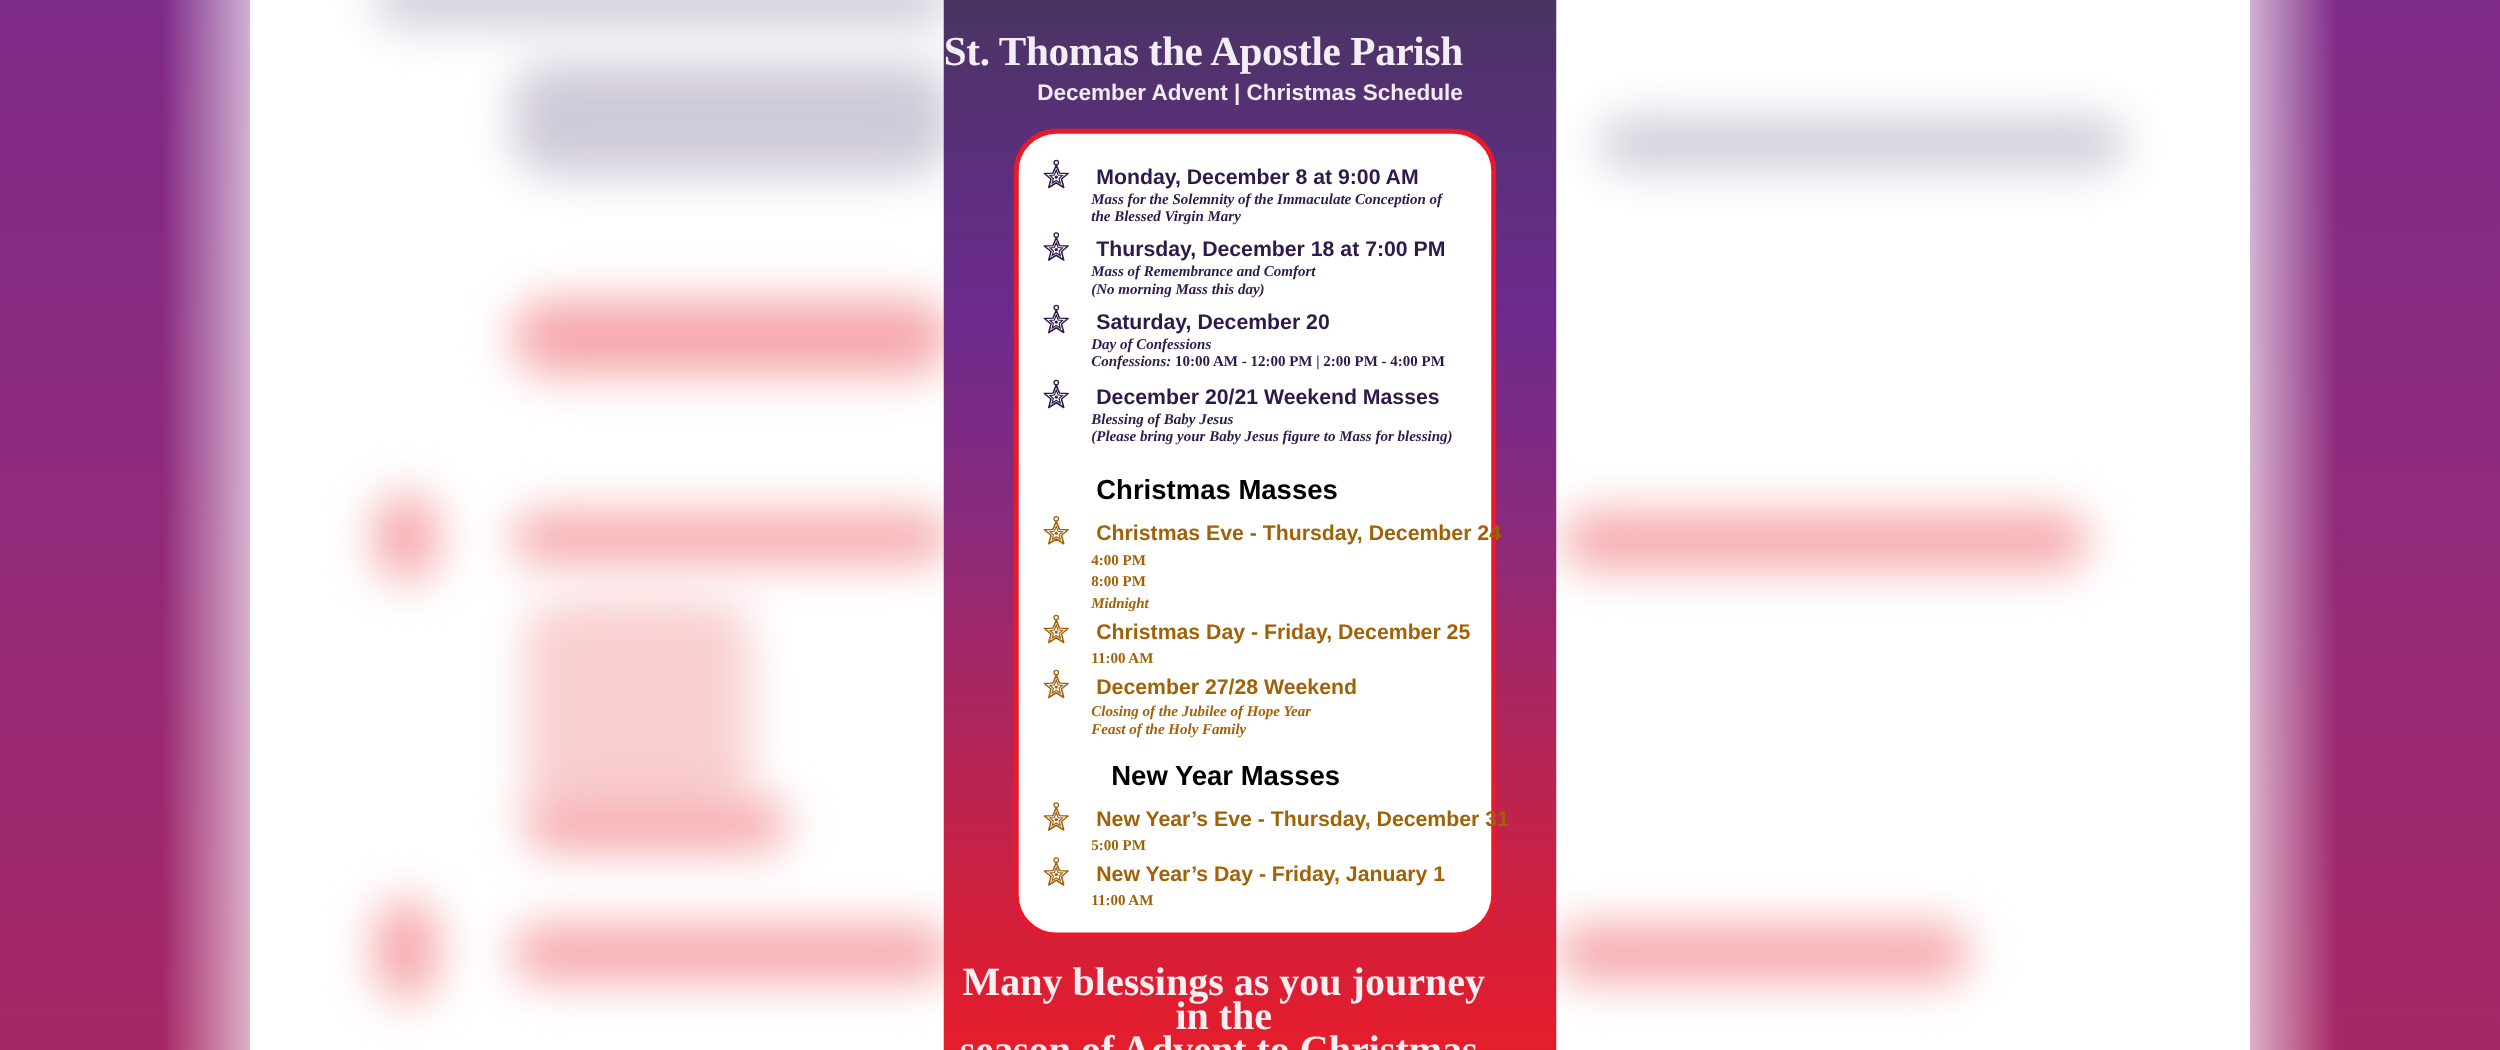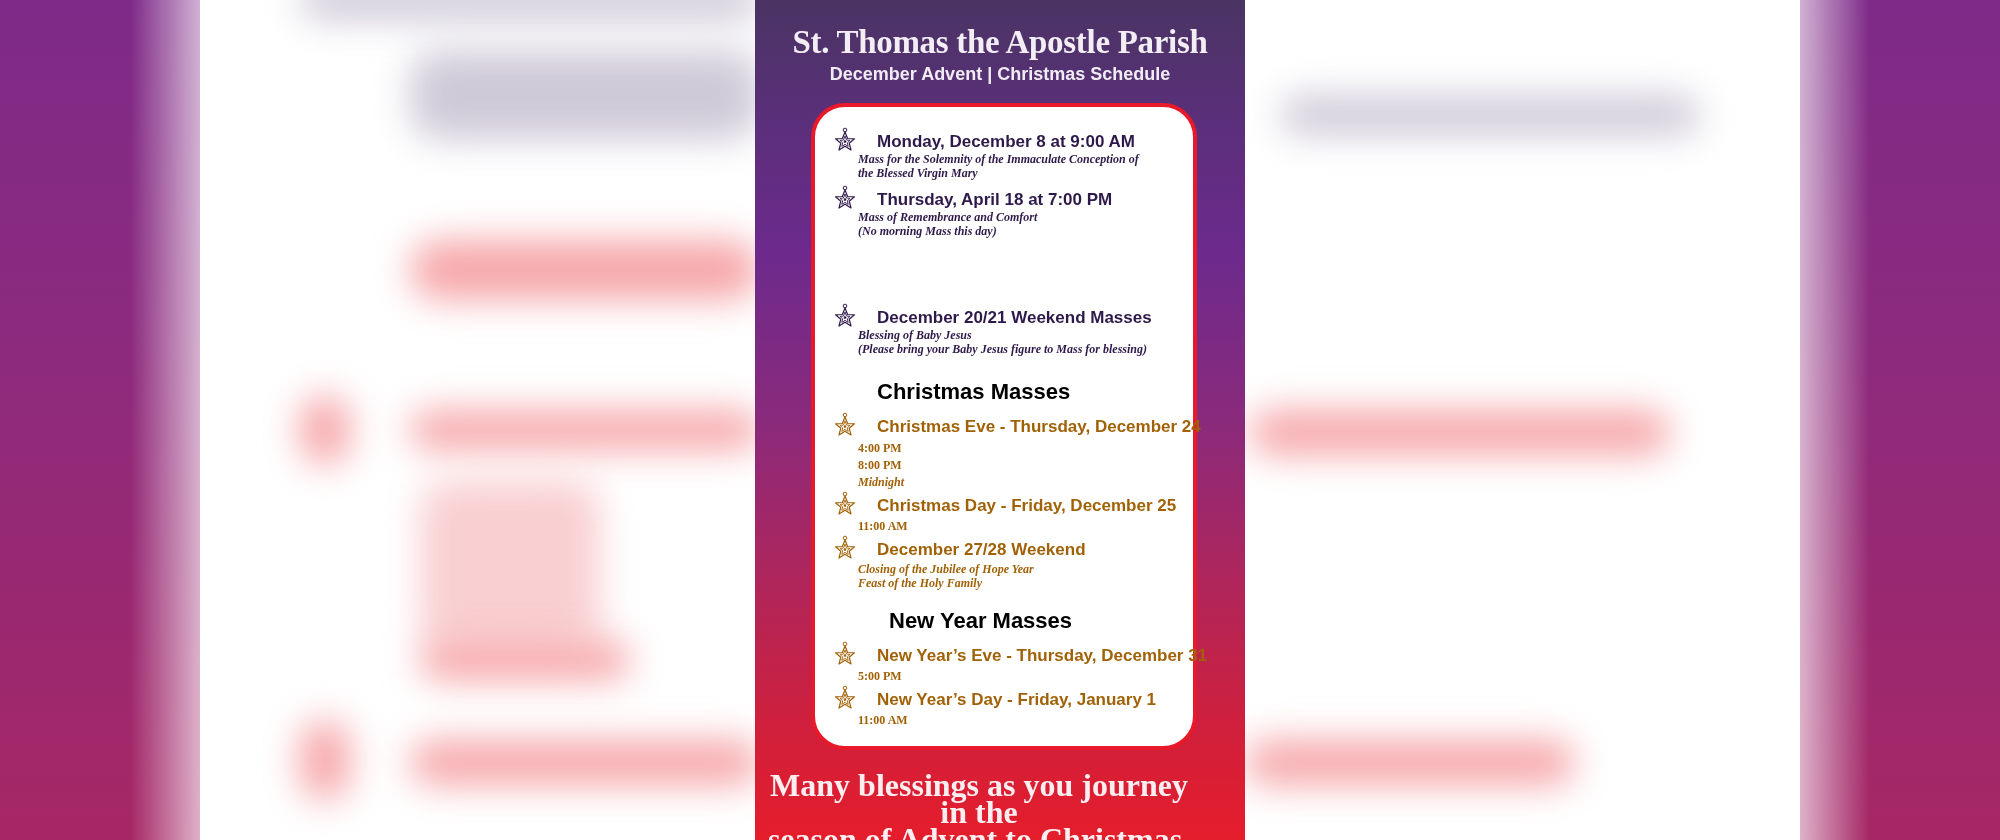--- a/index.html
+++ b/index.html
@@ -29,21 +29,21 @@
   .blob.gray { background: #cfcad8; }
   .blob.pink { background: #f6a7aa; }
   .blob.lpink { background: #f9cfd1; }
 
   
   .panel {
     position: absolute; left: 755px; top: 0; width: 490px; height: 840px;
     background: linear-gradient(180deg, #4a3463 0%, #5b2f7b 15%, #6c2a8c 30%, #8a2a7c 50%, #b42556 72%, #d21f3a 88%, #e51d2b 100%);
   }
   .panel-title {
-    position: absolute; left: 0; width: 490px; top: 24px; text-align: center;
+    position: absolute; left: 0; width: 490px; top: 24px; text-align: left;
     font-family: "Liberation Serif", serif; font-weight: bold;
     font-size: 33px; color: #f3eef6; letter-spacing: -0.3px;
   }
   .panel-subtitle {
     position: absolute; left: 0; width: 490px; top: 64px; text-align: center;
     font-family: "Liberation Sans", sans-serif; font-weight: bold;
     font-size: 18px; color: #f1ecf4;
   }
   .card {
     position: absolute; left: 56px; top: 103px; width: 386px; height: 647px;
@@ -51,21 +51,21 @@
   }
   .entry { position: absolute; left: 18px; right: 10px; }
   .entry .star {
     position: absolute; left: 0; top: -6px; width: 24px; height: 28px;
   }
   .entry .head {
     margin-left: 44px; font-weight: bold; font-size: 17px; line-height: 20px;
     white-space: nowrap;
   }
   .entry .line {
-    margin-left: 25px; font-family: "Liberation Serif", serif;
+    margin-left: 40px; font-family: "Liberation Serif", serif;
     font-size: 12px; line-height: 14px; font-weight: bold; white-space: nowrap;
   }
   .entry .line.it { font-style: italic; }
   .purple { color: #2e1a4a; }
   .red { color: #a16207; }
   .section-title {
     position: absolute; left: 62px; font-weight: bold; font-size: 22px; color: #000000;
   }
   .footer {
     position: absolute; left: 0; width: 448px; top: 772px; text-align: center;
@@ -116,25 +116,36 @@
         </svg>
       <div class="head">Monday, December 8 at 9:00 AM</div>
       <div class="line it">Mass for the Solemnity of the Immaculate Conception of</div>
       <div class="line it">the Blessed Virgin Mary</div>
     </div>
 
     <div class="entry purple" style="top:83px;">
       <svg class="star" viewBox="0 0 24 26">
           <use href="#star-shape"></use>
         </svg>
-      <div class="head">Thursday, April 18 at 7:00 PM</div>
+      <div class="head">Thursday, December 18 at 7:00 PM</div>
       <div class="line it">Mass of Remembrance and Comfort</div>
       <div class="line it">(No morning Mass this day)</div>
     </div>
 
+    <div class="entry purple" style="top:141px;">
+      <svg class="star" viewBox="0 0 24 26">
+          <use href="#star-shape"></use>
+        </svg>
+      <div class="head">Saturday, December 20</div>
+      <div class="line it">Day of Confessions</div>
+      <div class="line">
+        <span style="font-style:italic">Confessions:</span>
+        <span>10:00 AM - 12:00 PM | 2:00 PM - 4:00 PM</span>
+      </div>
+    </div>
 
     <div class="entry purple" style="top:201px;">
       <svg class="star" viewBox="0 0 24 26">
           <use href="#star-shape"></use>
         </svg>
       <div class="head">December 20/21 Weekend Masses</div>
       <div class="line it">Blessing of Baby Jesus</div>
       <div class="line it">(Please bring your Baby Jesus figure to Mass for blessing)</div>
     </div>
 

